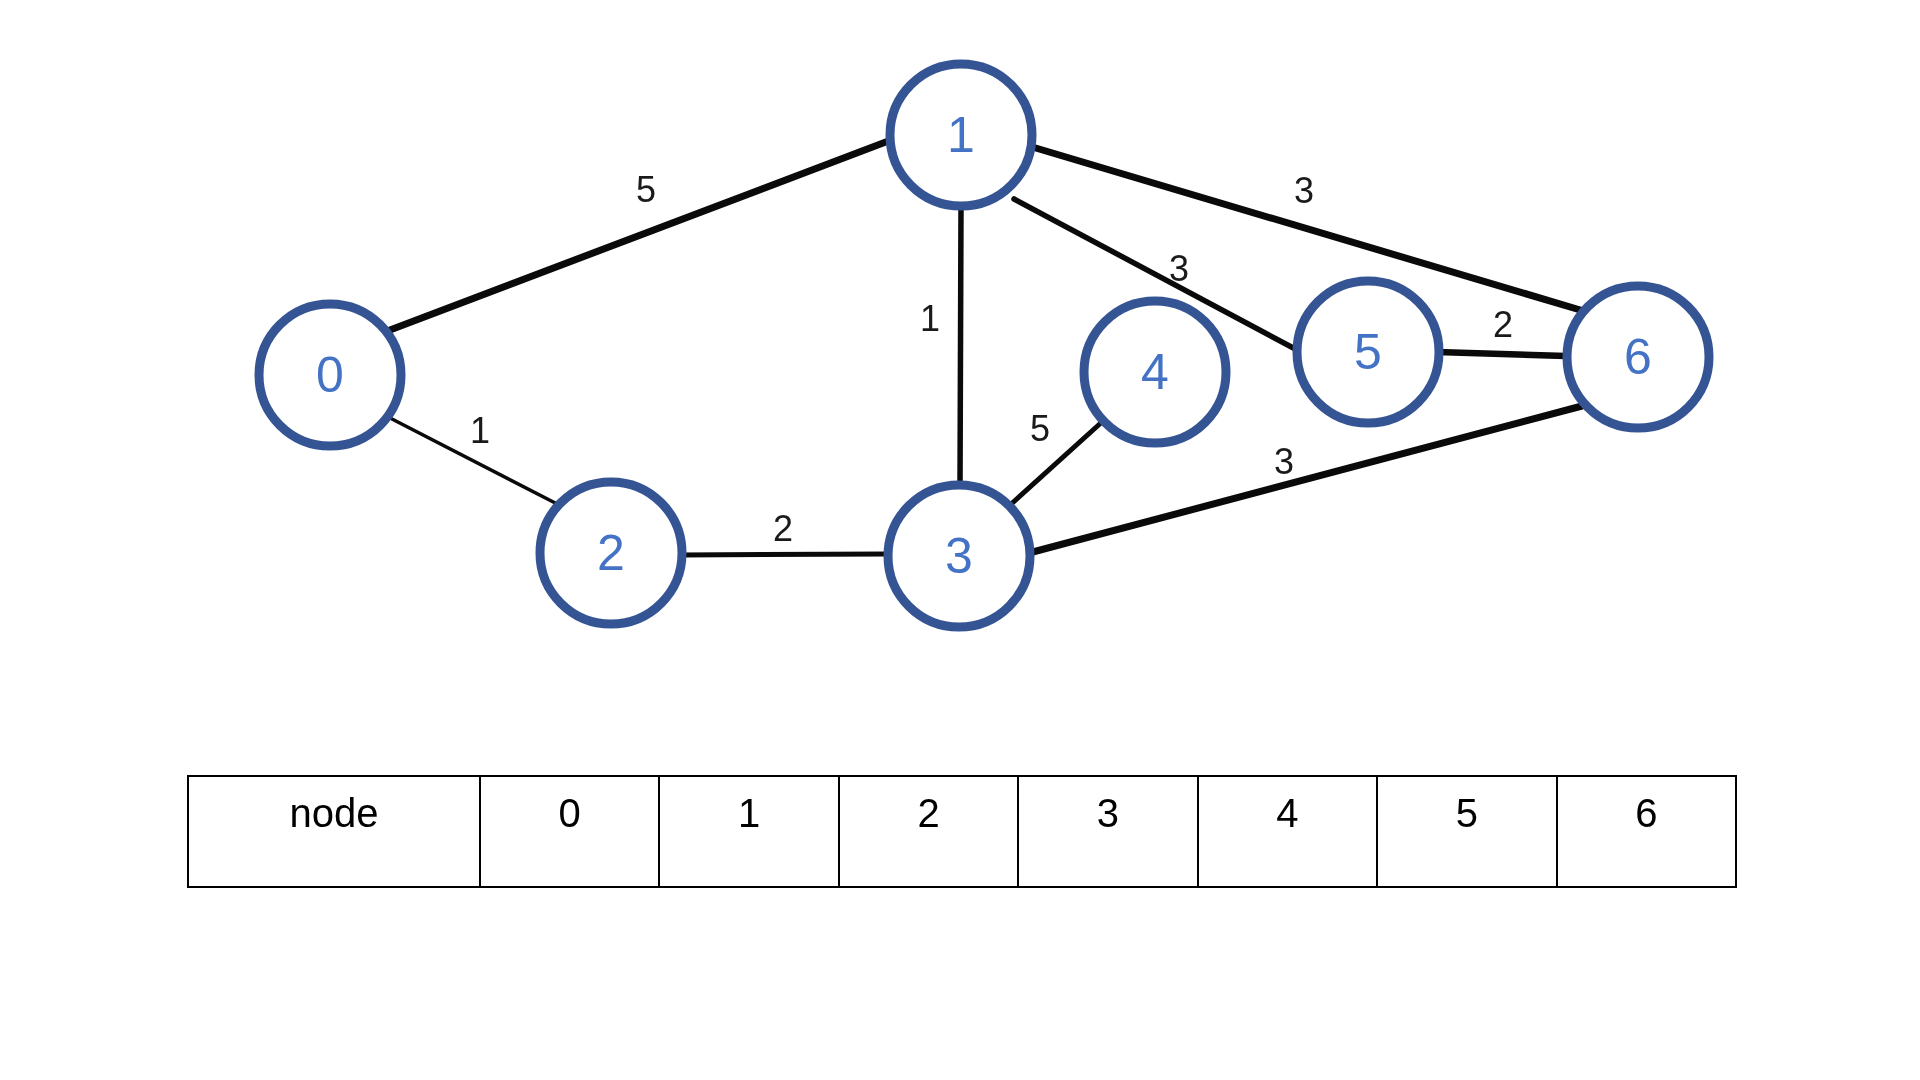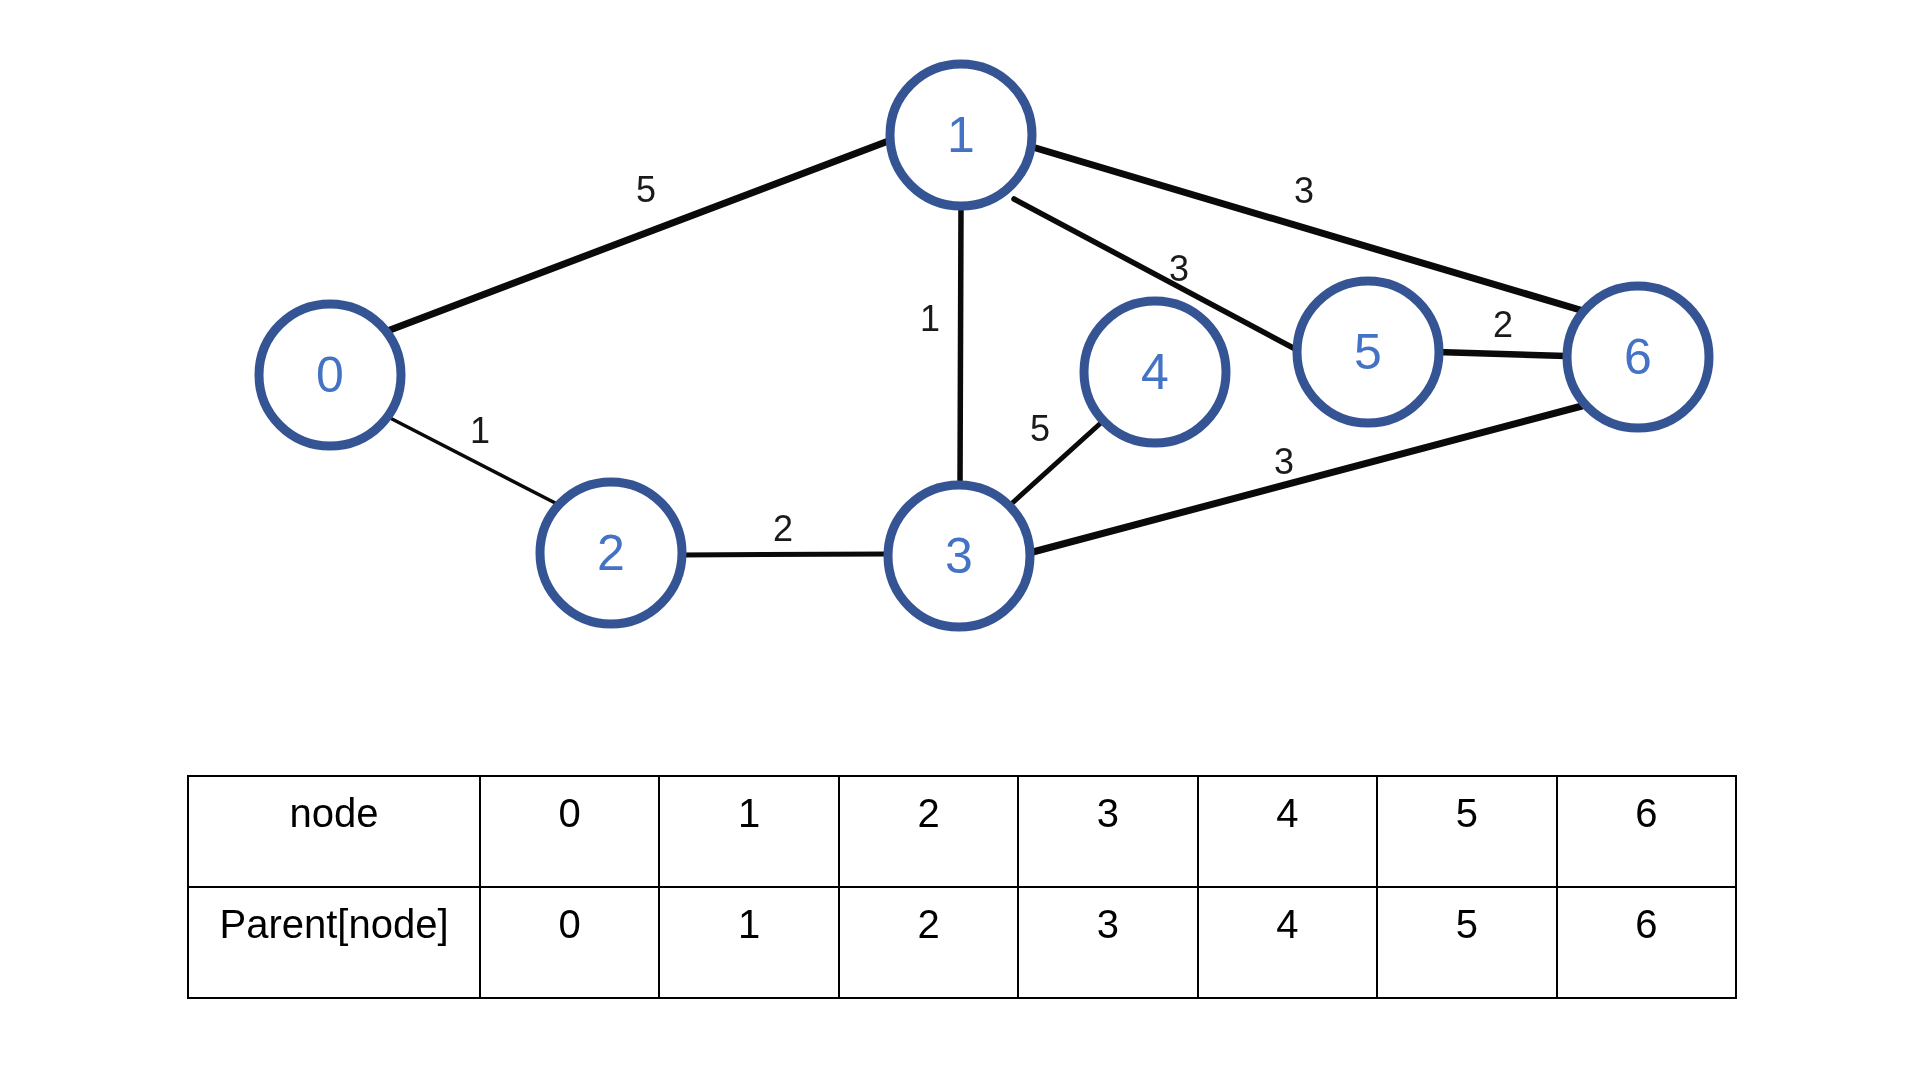--- a/index.html
+++ b/index.html
@@ -109,25 +109,15 @@
         <tr>
           <td>node</td>
           <td>0</td>
           <td>1</td>
           <td>2</td>
           <td>3</td>
           <td>4</td>
           <td>5</td>
           <td>6</td>
         </tr>
-        <tr>
-          <td>Parent[node]</td>
-          <td>0</td>
-          <td>1</td>
-          <td>2</td>
-          <td>3</td>
-          <td>4</td>
-          <td>5</td>
-          <td>6</td>
-        </tr>
       </tbody>
   </table>
 </div>
 
 </body></html>

